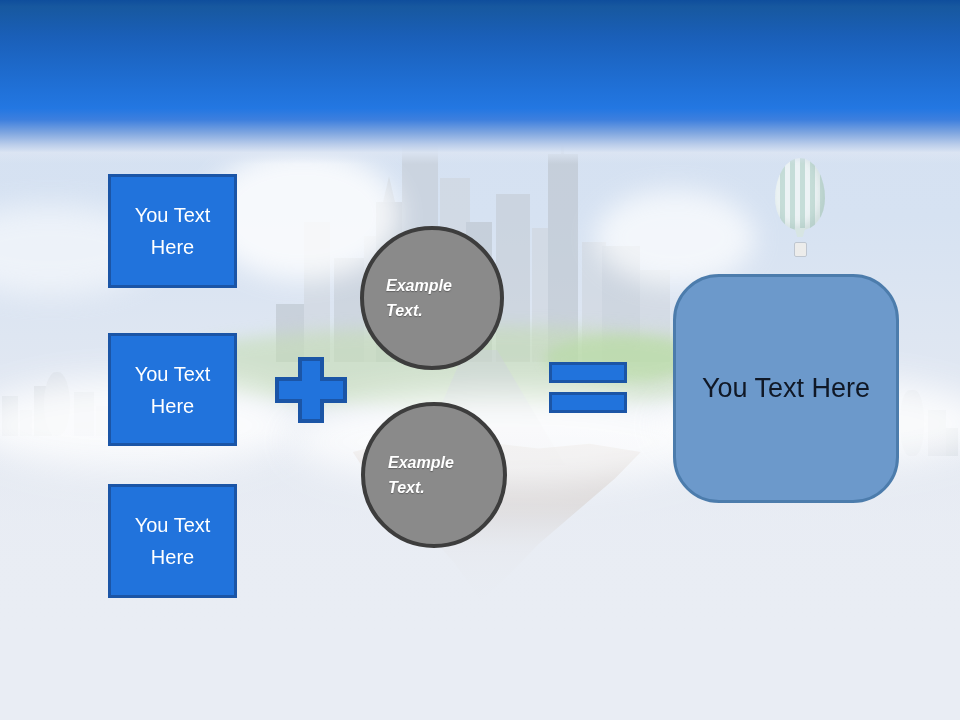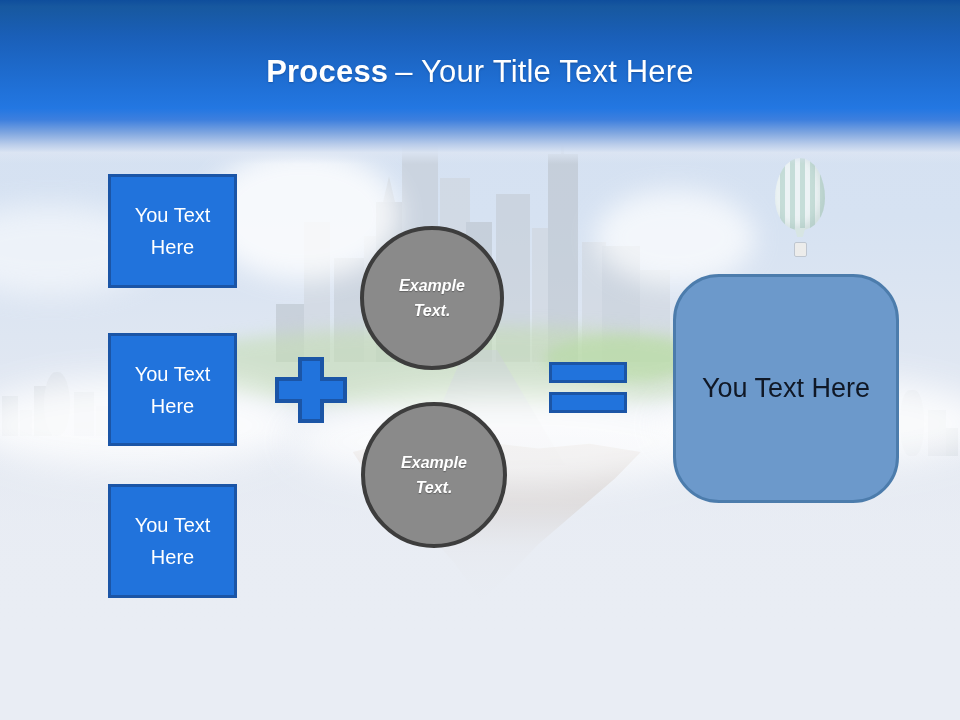--- a/index.html
+++ b/index.html
@@ -84,21 +84,21 @@
     box-sizing:border-box;display:flex;align-items:center;justify-content:center;
     text-align:center;color:#FFFFFF;font-size:20px;line-height:32px;cursor:pointer;
   }
   .inputbox .lbl{display:block;width:100px;}
   #sq1{top:174px;} #sq2{top:333px;height:113px;} #sq3{top:484px;}
 
   .circle{
     position:absolute;z-index:30;border-radius:50%;box-sizing:border-box;
     background:var(--circle-gray,#8A8A8A);
     border:4px solid var(--circle-border,#3D3D3D);
-    display:flex;align-items:center;justify-content:center;text-align:center;
+    display:flex;align-items:center;justify-content:center;text-align:left;
     color:#FFFFFF;font-weight:700;font-style:italic;font-size:16px;line-height:25px;
     text-shadow:0 1px 1px rgba(60,60,60,.5);cursor:pointer;
   }
   #circle1{left:360px;top:226px;width:144px;height:144px;}
   #circle2{left:361px;top:402px;width:146px;height:146px;}
   .circle .lbl{display:block;width:92px;}
 
   .plus{position:absolute;left:275px;top:357px;width:72px;height:66px;z-index:30;}
 
   .equals{position:absolute;left:549px;top:362px;width:78px;height:51px;z-index:30;
@@ -178,23 +178,20 @@
     <div class="mist"></div>
 
     <div class="balloon">
       <div class="env"></div>
       <div class="neck"></div>
       <div class="basket"></div>
     </div>
   </div>
 
   <div class="header"></div>
-  <h1 class="title">
-    <span class="t-bold">Process</span><span class="t-rest">– Your Title Text Here</span>
-  </h1>
 
   <div class="inputbox" id="sq1">
     <span class="lbl">You Text Here</span>
   </div>
   <div class="inputbox" id="sq2">
     <span class="lbl">You Text Here</span>
   </div>
   <div class="inputbox" id="sq3">
     <span class="lbl">You Text Here</span>
   </div>

